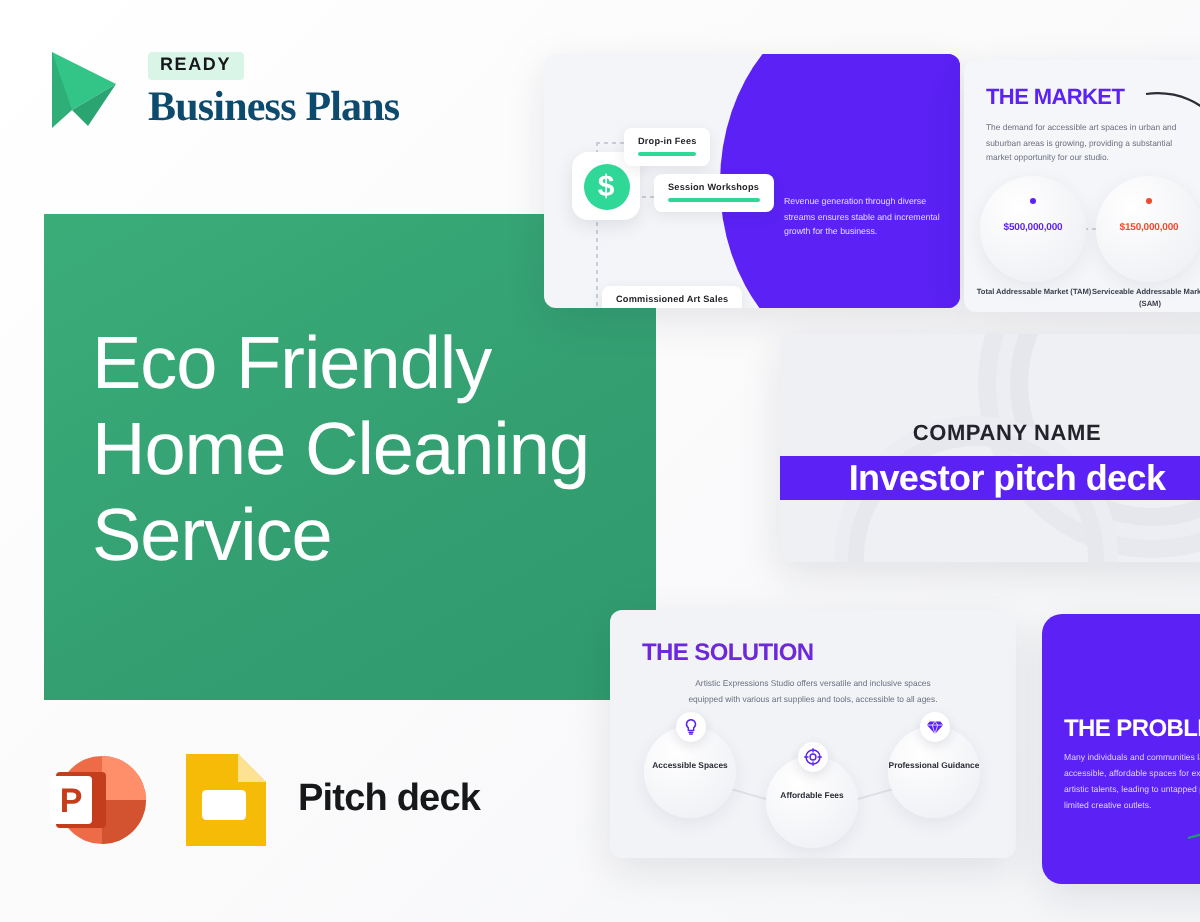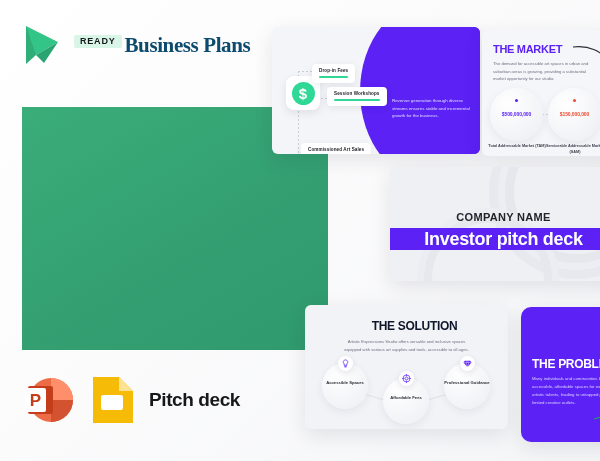--- a/index.html
+++ b/index.html
@@ -13,21 +13,21 @@
   .stage{position:absolute;inset:0;width:600px;height:461px;background:#fdfdfd;overflow:hidden;}
 
   
   .bg-wash{position:absolute;left:0;top:0;width:600px;height:461px;
     background:linear-gradient(135deg,#ffffff 0%,#fbfbfc 45%,#f4f5f7 100%);}
 
   
   .brand{position:absolute;left:20px;top:22px;display:flex;align-items:center;gap:10px;}
   .logo-mark{position:relative;width:44px;height:46px;}
   .logo-mark svg{display:block;}
-  .brand-text{display:flex;gap:3px;}
+  .brand-text{display:flex;flex-direction:column;gap:3px;}
   .ready-badge{
     display:inline-block;align-self:flex-start;
     background:#d9f5e7;color:#17181a;
     font-size:9px;font-weight:bold;letter-spacing:.8px;
     padding:2px 6px 2px 6px;border-radius:2px;line-height:1.1;
   }
   .brand-title{font-size:21px;font-weight:bold;color:#0c4a6e;letter-spacing:-.4px;line-height:1;font-family:Liberation Serif, serif;}
 
   
   .hero{
@@ -94,21 +94,21 @@
   .ipd-rings2{position:absolute;left:34px;bottom:-62px;width:112px;height:112px;border-radius:50%;
     border:8px solid #e6e8ee;box-shadow:0 0 0 7px #ecedf2;}
   .ipd-co{position:absolute;left:0;right:0;top:44px;text-align:center;
     color:#23242b;font-size:11px;font-weight:bold;letter-spacing:.3px;}
   .ipd-band{position:absolute;left:0;right:0;top:61px;height:22px;background:#5b21f5;
     display:flex;align-items:center;justify-content:center;}
   .ipd-band span{color:#fff;font-size:18px;font-weight:bold;letter-spacing:-.3px;}
 
   
   .s-sol{left:305px;top:305px;width:203px;height:124px;background:#f2f3f7;}
-  .sol-head{position:absolute;left:16px;right:0;top:14px;text-align:center;color:#0f172a;
+  .sol-head{position:absolute;left:16px;right:0;top:14px;color:#6d28d9;
     font-size:12px;font-weight:bold;letter-spacing:-.3px;}
   .sol-body{position:absolute;left:36px;top:33px;width:131px;text-align:center;color:#6d7180;
     font-size:4.2px;line-height:1.85;}
   .sol-circ{position:absolute;width:46px;height:46px;border-radius:50%;
     background:radial-gradient(circle at 35% 28%,#ffffff 0%,#f1f2f6 75%,#e9ebf1 100%);
     box-shadow:0 3px 9px rgba(40,44,70,.07);}
   .sc1{left:17px;top:58px;}
   .sc2{left:78px;top:73px;}
   .sc3{left:139px;top:58px;}
   .sol-lab{position:absolute;width:100%;text-align:center;top:17px;font-size:4.2px;
@@ -147,20 +147,21 @@
         <path d="M16 33 L38 20 L24 41 Z" fill="#2aa572"></path>
       </svg>
     </div>
     <div class="brand-text">
       <span class="ready-badge">READY</span>
       <span class="brand-title">Business Plans</span>
     </div>
   </div>
 
   <div class="hero"></div>
+  <div class="hero-title">Eco Friendly Home Cleaning Service</div>
 
   <div class="card s-bm">
     <div class="bm-blob"></div>
     <div class="bm-blob2"></div>
 
     <div class="dash-v"></div>
     <div class="dash-h dh1"></div>
     <div class="dash-h dh2"></div>
 
     <div class="dollar-wrap">

